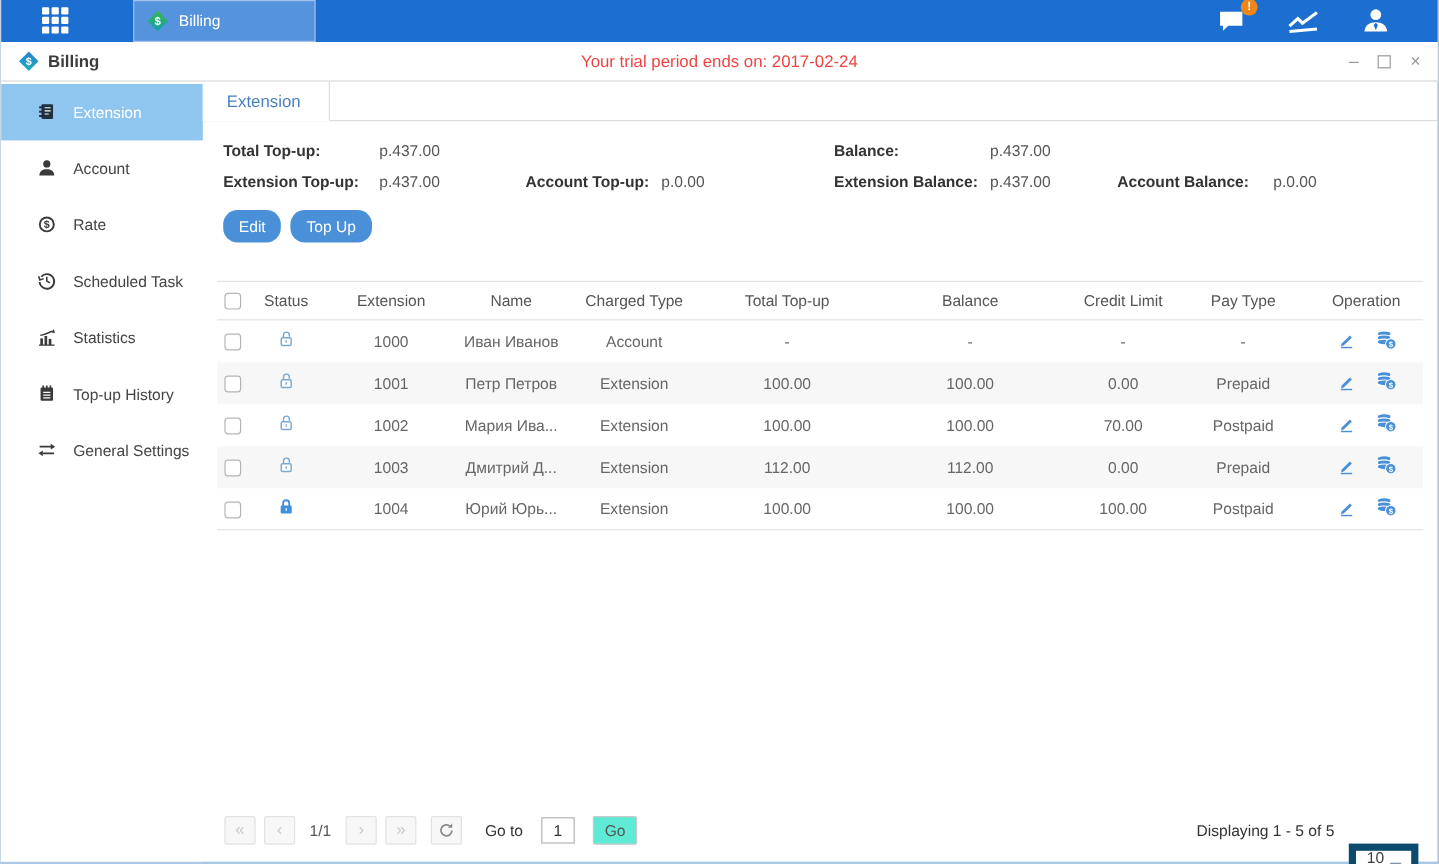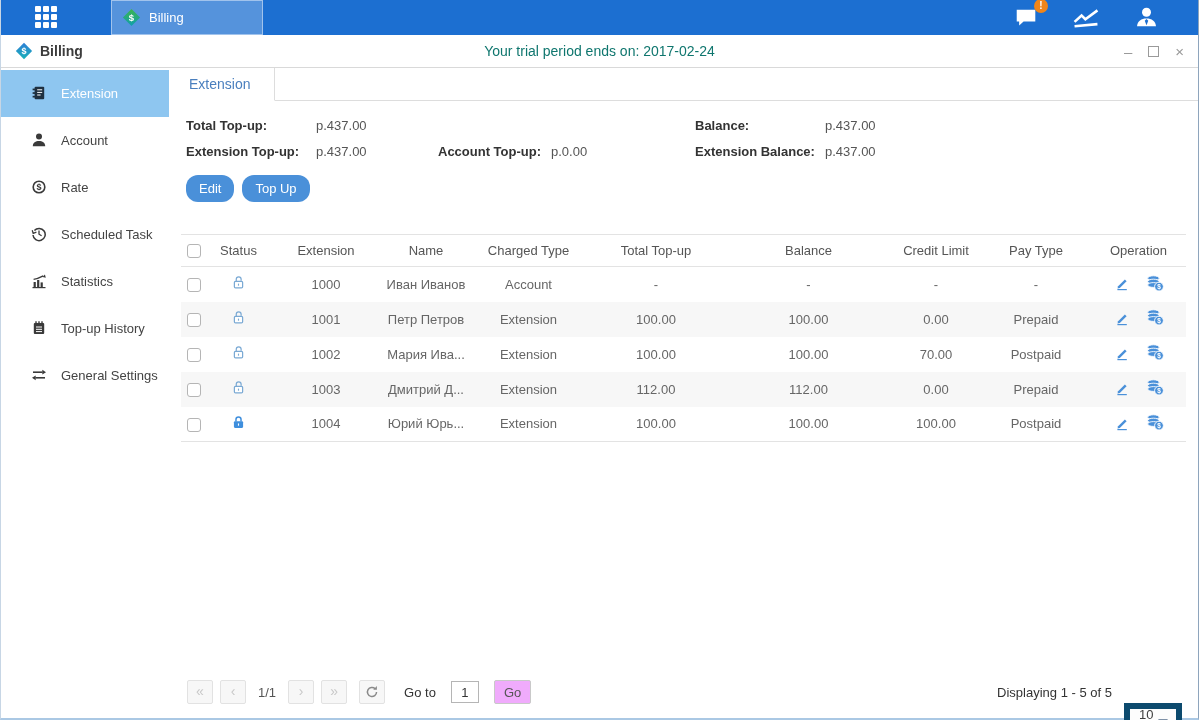--- a/index.html
+++ b/index.html
@@ -19,21 +19,21 @@
   .topbar-right { margin-left:auto; margin-right:36px; display:flex; align-items:center; gap:28px; }
   .tb-ic { position:relative; width:32px; height:26px; display:flex; align-items:center; justify-content:center; cursor:pointer; }
   .badge { position:absolute; top:-6px; right:-6px; width:14px; height:14px; border-radius:50%;
     background:#f08519; color:#fff; font-size:10px; font-weight:bold; text-align:center; line-height:14px; }
 
   
   .titlebar { height:33px; flex:0 0 33px; background:#fff; border-bottom:1px solid #d9d9d9;
     display:flex; align-items:center; padding:0 14px; position:relative; }
   .title-left { display:flex; align-items:center; gap:7px; }
   .title-left .t { font-size:14px; font-weight:bold; color:#3c3c3c; }
-  .trial { position:absolute; left:0; right:0; text-align:center; color:#0f766e; font-size:14px; pointer-events:none; }
+  .trial { position:absolute; left:0; right:0; text-align:center; color:#ef4444; font-size:14px; pointer-events:none; }
   .win-controls { margin-left:auto; display:flex; align-items:center; gap:16px; color:#9a9a9a; z-index:2; }
   .win-controls span { cursor:pointer; font-size:15px; line-height:1; }
   .wc-max { width:11px; height:11px; border:1px solid #9a9a9a; display:inline-block; }
 
   
   .body-row { flex:1; display:flex; min-height:0; }
   .sidebar { width:168px; flex:0 0 168px; background:#fff; padding-top:2px; }
   .side-item { height:47px; display:flex; align-items:center; gap:13px; padding-left:30px;
     color:#444; cursor:pointer; }
   .side-item .ic { width:17px; height:17px; color:#3a3a3a; display:inline-flex; }
@@ -71,21 +71,21 @@
 
   .spacer { flex:1; }
   .footer { height:44px; flex:0 0 44px; display:flex; align-items:center; margin-bottom:4px; }
   .pager { display:flex; align-items:center; gap:7px; margin-left:6px; }
   .pbtn { width:26px; height:24px; background:#f7f7f7; border:1px solid #e2e2e2; border-radius:2px;
     color:#c8c8c8; font-size:14px; text-align:center; line-height:21px; cursor:pointer; }
   .pinfo { color:#555; margin:0 5px; }
   .goto-lbl { margin-left:12px; color:#333; }
   .goto-input { width:28px; height:22px; border:1px solid #b5b5b5; text-align:center; font-size:13px;
     color:#333; margin-left:8px; font-family:inherit; }
-  .go-btn { margin-left:8px; height:24px; padding:0 9px; background:#f0abfc; border:1px solid #c9c9c9;
+  .go-btn { margin-left:8px; height:24px; padding:0 9px; background:#5eead4; border:1px solid #c9c9c9;
     border-radius:2px; color:#555; font-size:13px; cursor:pointer; font-family:inherit; }
   .foot-right { margin-left:auto; display:flex; align-items:center; gap:12px; color:#333; margin-right:2px; }
   .pagesize { width:58px; height:24px; border:6px solid #0c4a6e; background:#fdfdfd; display:flex;
     align-items:center; padding-left:9px; position:relative; cursor:pointer; color:#404040;margin-top:45px; }
   .caret { position:absolute; right:8px; top:10px; width:0; height:0;
     border-left:5px solid transparent; border-right:5px solid transparent; border-top:6px solid #7f92a8; }
 </style>
 </head>
 <body>
 
@@ -249,20 +249,21 @@
       <div class="tabstrip">
         <div class="tab">Extension</div>
       </div>
 
       <div class="summary">
         <div class="pair pos-r1c1"><span class="lbl">Total Top-up:</span><span class="val">p.437.00</span></div>
         <div class="pair pos-r1c3"><span class="lbl">Balance:</span><span class="val">p.437.00</span></div>
         <div class="pair pos-r2c1"><span class="lbl">Extension Top-up:</span><span class="val">p.437.00</span></div>
         <div class="pair pos-r2c2"><span class="lbl" style="min-width:113px">Account Top-up:</span><span class="val">p.0.00</span></div>
         <div class="pair pos-r2c3"><span class="lbl">Extension Balance:</span><span class="val">p.437.00</span></div>
+        <div class="pair pos-r2c4"><span class="lbl">Account Balance:</span><span class="val">p.0.00</span></div>
       </div>
 
       <div class="actions">
         <button class="btn">Edit</button>
         <button class="btn">Top Up</button>
       </div>
 
       <table>
         <colgroup>
           <col style="width:25px">

